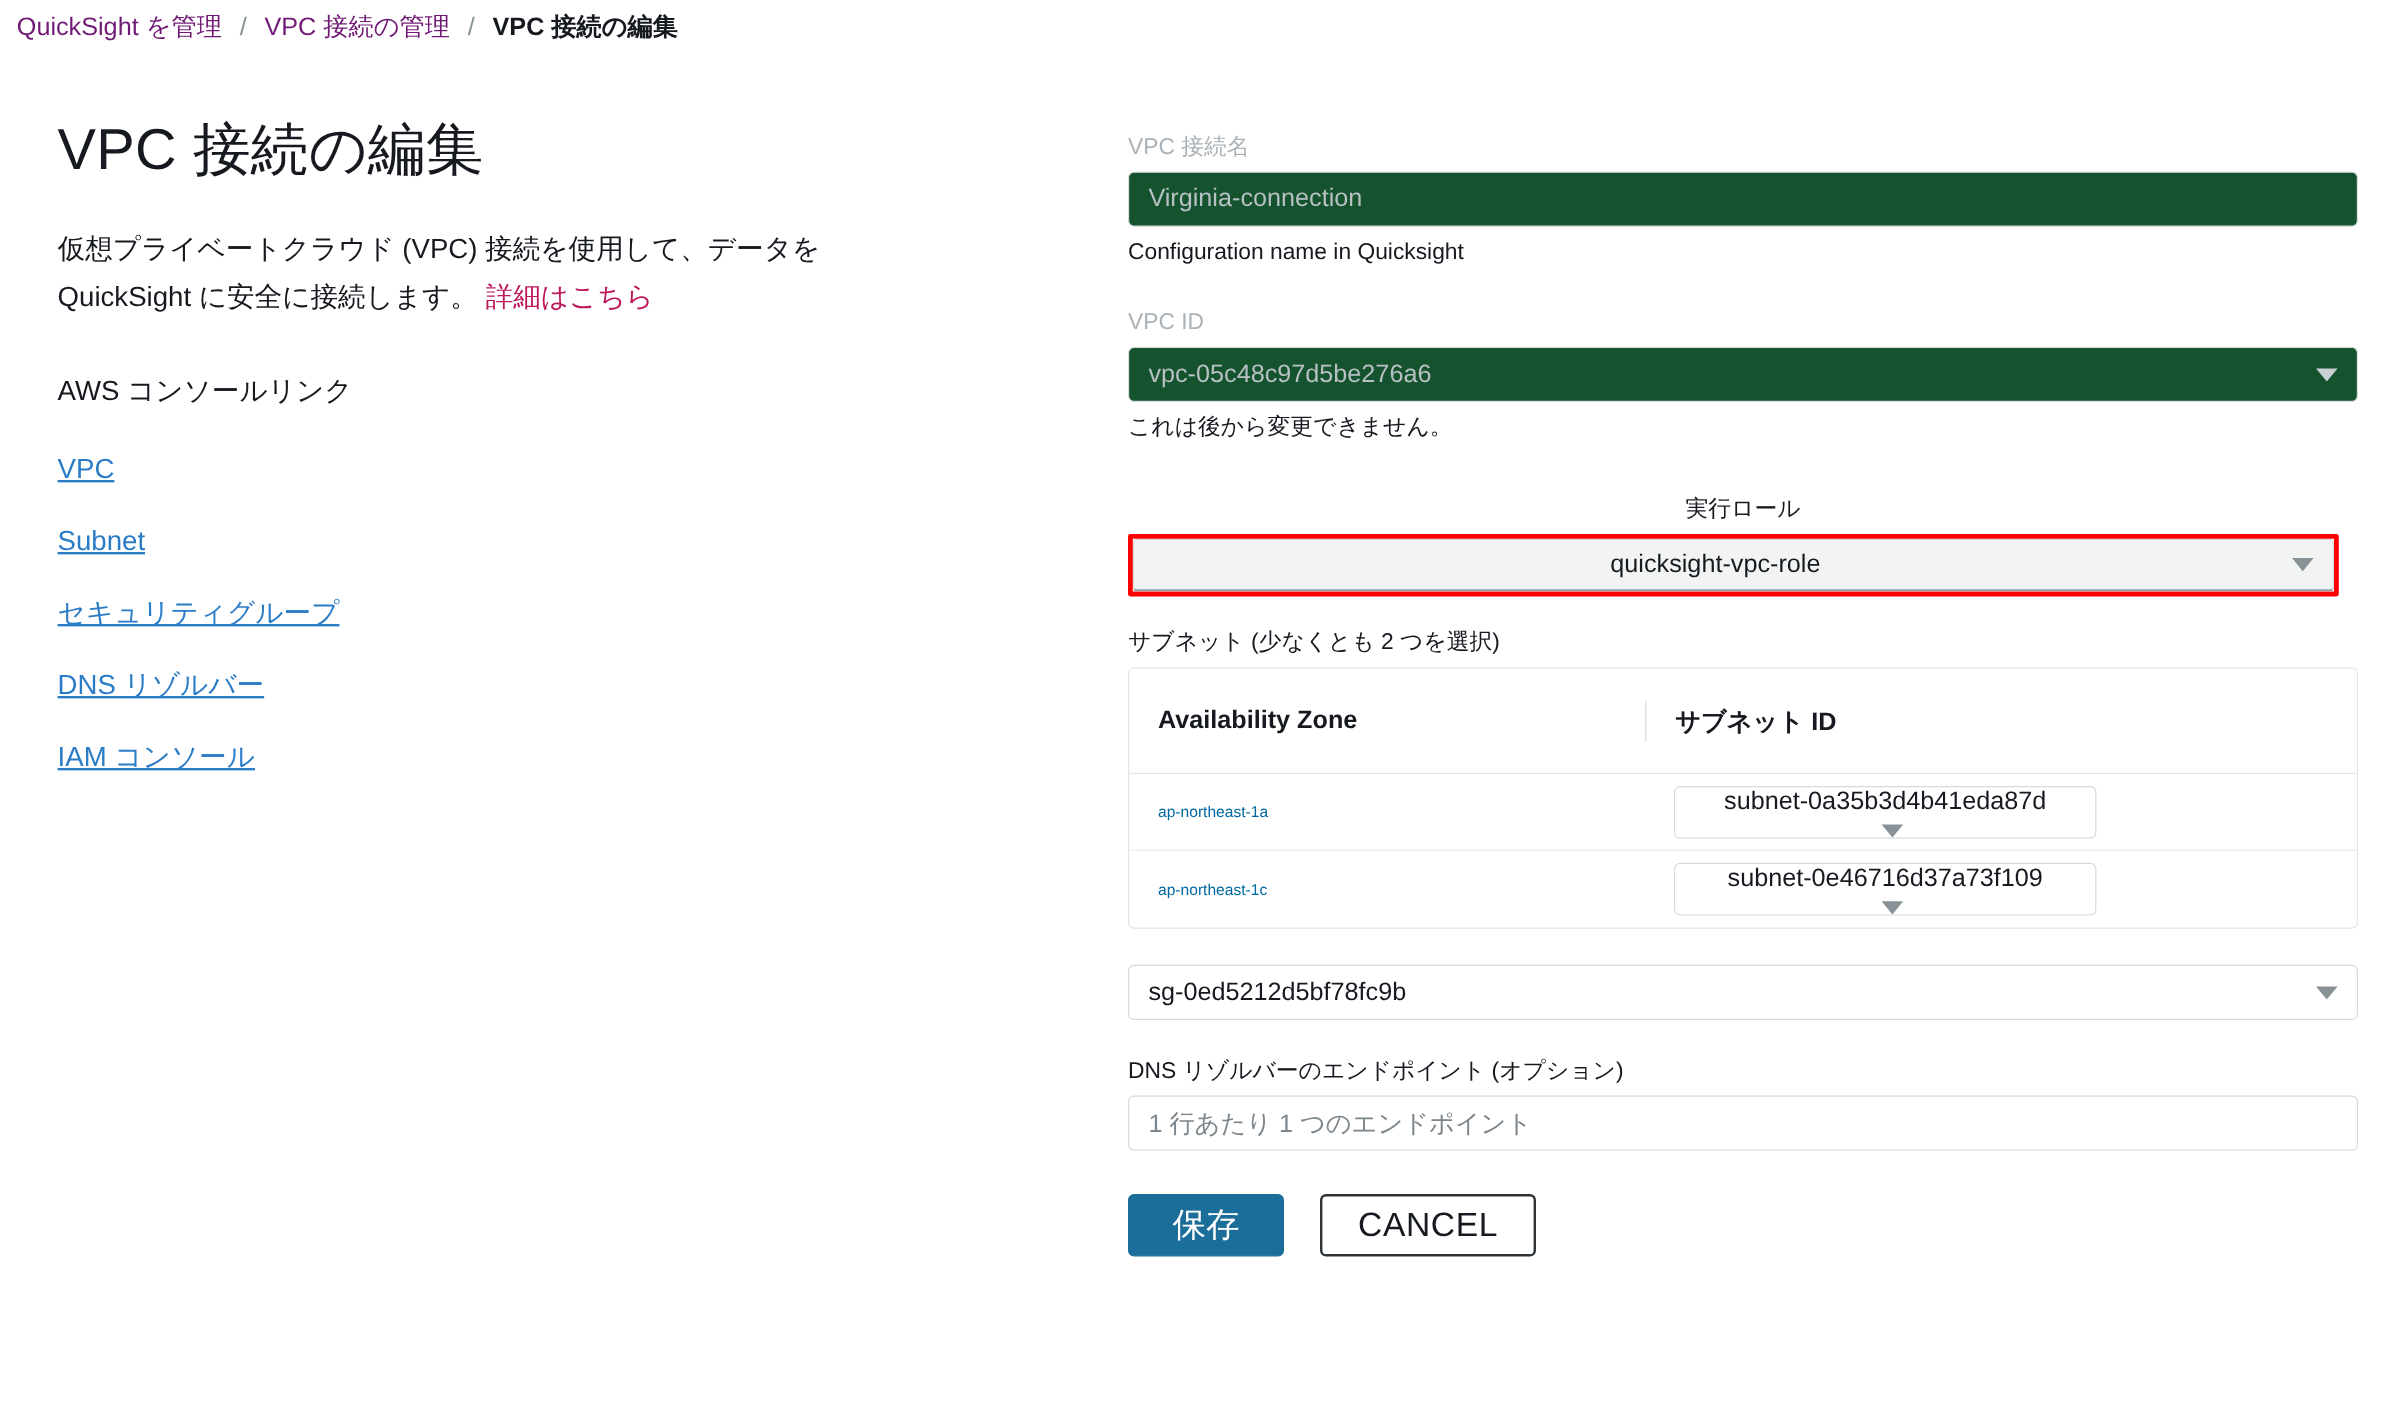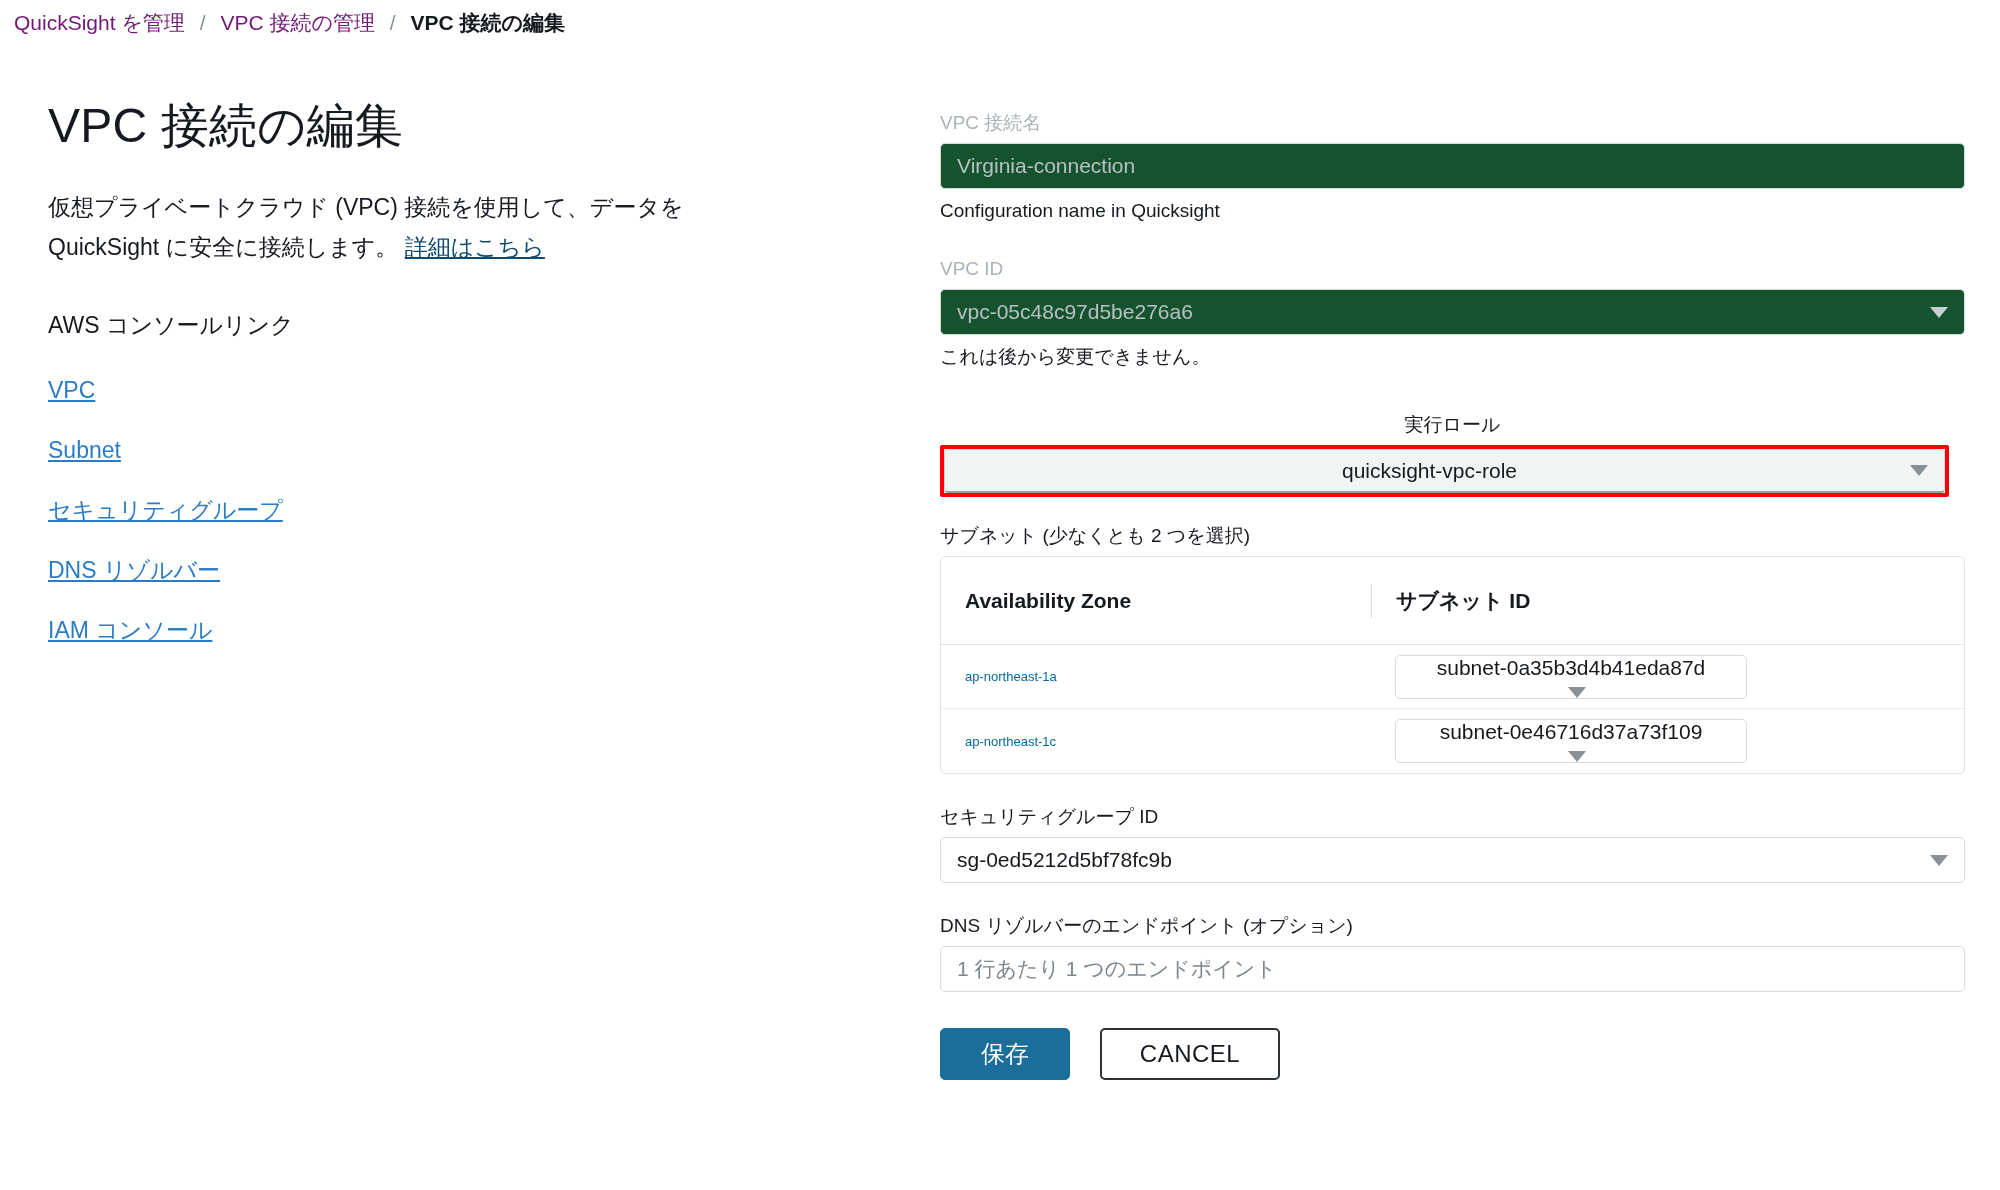--- a/index.html
+++ b/index.html
@@ -64,22 +64,21 @@
     letter-spacing: 0.2px;
   }
   .intro {
     font-size: 23px;
     line-height: 40px;
     margin: 0 0 42px 0;
     max-width: 680px;
     color: #16191f;
   }
   .intro .inline-link {
-    color: #0c4a6e;
-    text-decoration: underline;
+    color: #be185d;
     cursor: pointer;
   }
   .console-links-title {
     font-size: 23px;
     line-height: 32px;
     margin: 0 0 34px 0;
     color: #16191f;
   }
   .link-list {
     list-style: none;
@@ -236,21 +235,21 @@
 
   
   .actions {
     display: flex;
     align-items: center;
     margin-top: 36px;
   }
   .btn {
     height: 52px;
     border-radius: 5px;
-    font-size: 24px;
+    font-size: 28px;
     display: inline-flex;
     align-items: center;
     justify-content: center;
     cursor: pointer;
     padding: 0 28px;
   }
   .btn-primary {
     background: #1b6d9a;
     color: #ffffff;
     border: 1px solid #1b6d9a;
@@ -360,21 +359,20 @@
           <span class="subnet-select">
             <span class="sv">subnet-0e46716d37a73f109</span>
             <span class="caret"></span>
           </span>
         </span>
       </div>
     </div>
   </div>
 
   <div class="field" style="margin-top:30px;">
-    <span class="field-label">セキュリティグループ ID</span>
     <div class="control">
       <span class="control-value">sg-0ed5212d5bf78fc9b</span>
       <span class="caret"></span>
     </div>
   </div>
 
   <div class="field" style="margin-top:30px;">
     <span class="field-label">DNS リゾルバーのエンドポイント (オプション)</span>
     <div class="control">
       <span class="control-value placeholder">1 行あたり 1 つのエンドポイント</span>

